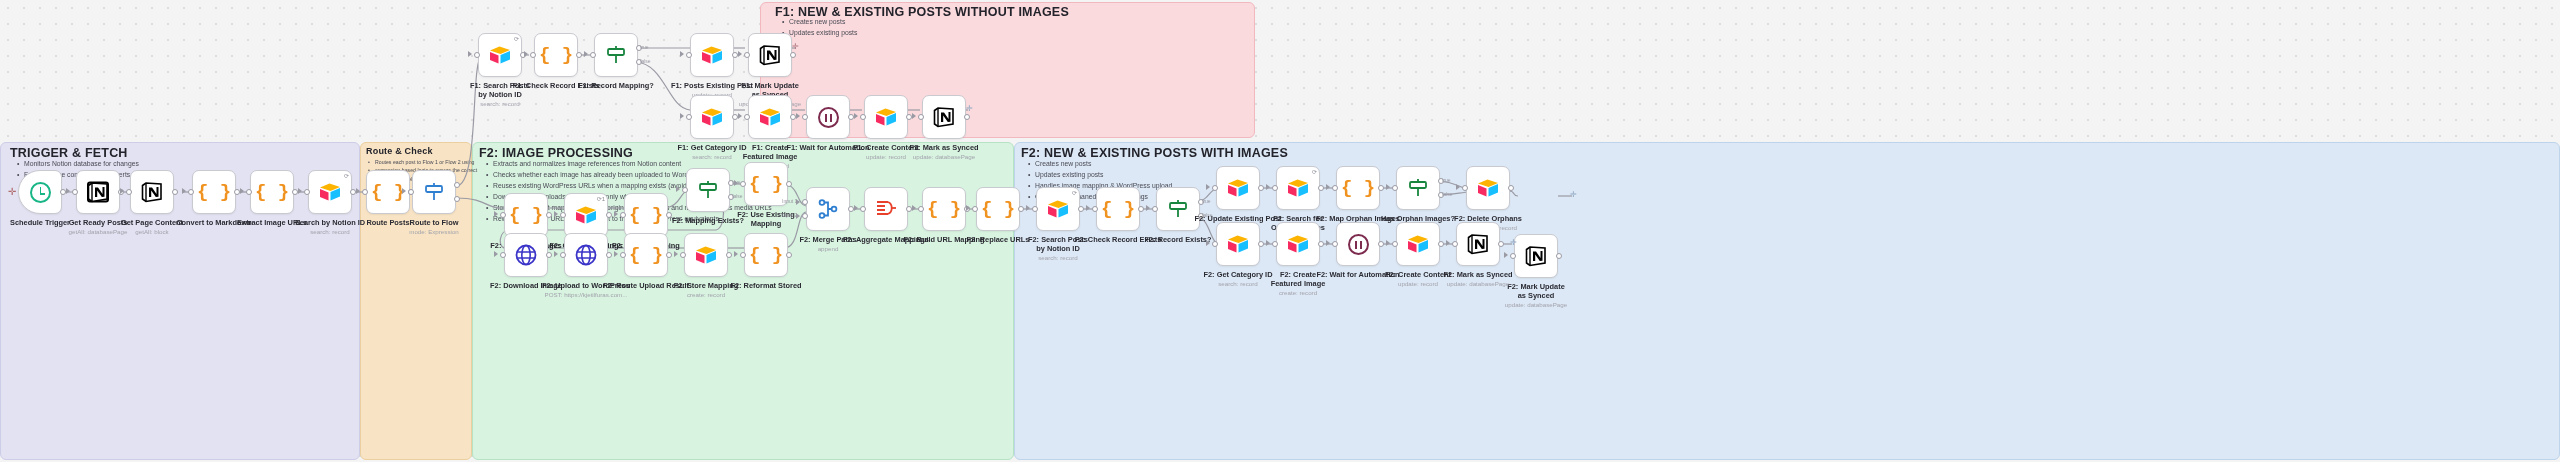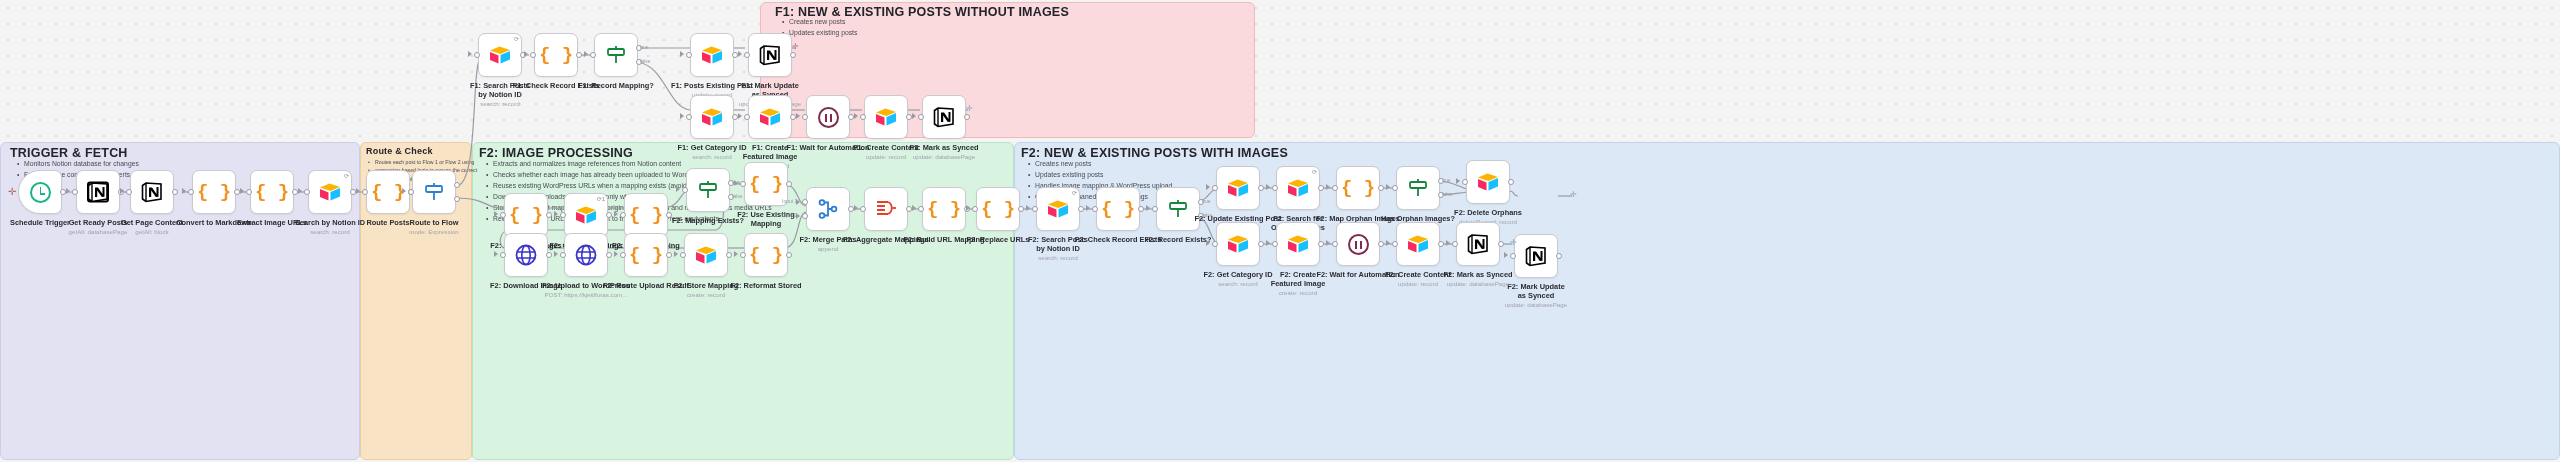--- a/index.html
+++ b/index.html
@@ -709,21 +709,21 @@
     </div>
     <span class="arrow-in"></span>
     <span class="port in"></span>
     <span class="port out" style="top:12px;"></span>
     <span class="port out" style="top:26px;"></span>
     <span class="port-lbl" style="left:46px;top:11px;">true</span>
     <span class="port-lbl" style="left:46px;top:25px;">false</span>
     <div class="label">Has Orphan Images?</div>
   </div>
 
-  <div class="node" style="left:1466px;top:160px;">
+  <div class="node" style="left:1466px;top:166px;">
     <div class="box">
       <svg class="ico" viewBox="0 0 24 24">
         <path d="M2 7.5 L11.5 3.5 L22 7 L12.5 11 Z" fill="#fcb400"></path>
         <path d="M12.5 12 L22 8 L22 16.5 L12.5 20.5 Z" fill="#18bfff"></path>
         <path d="M2 9 L10.5 12.5 L10.5 20.5 L2 17 Z" fill="#f82b60"></path>
       </svg>
     </div>
     <span class="arrow-in"></span>
     <span class="port in"></span>
     <span class="port out"></span>

